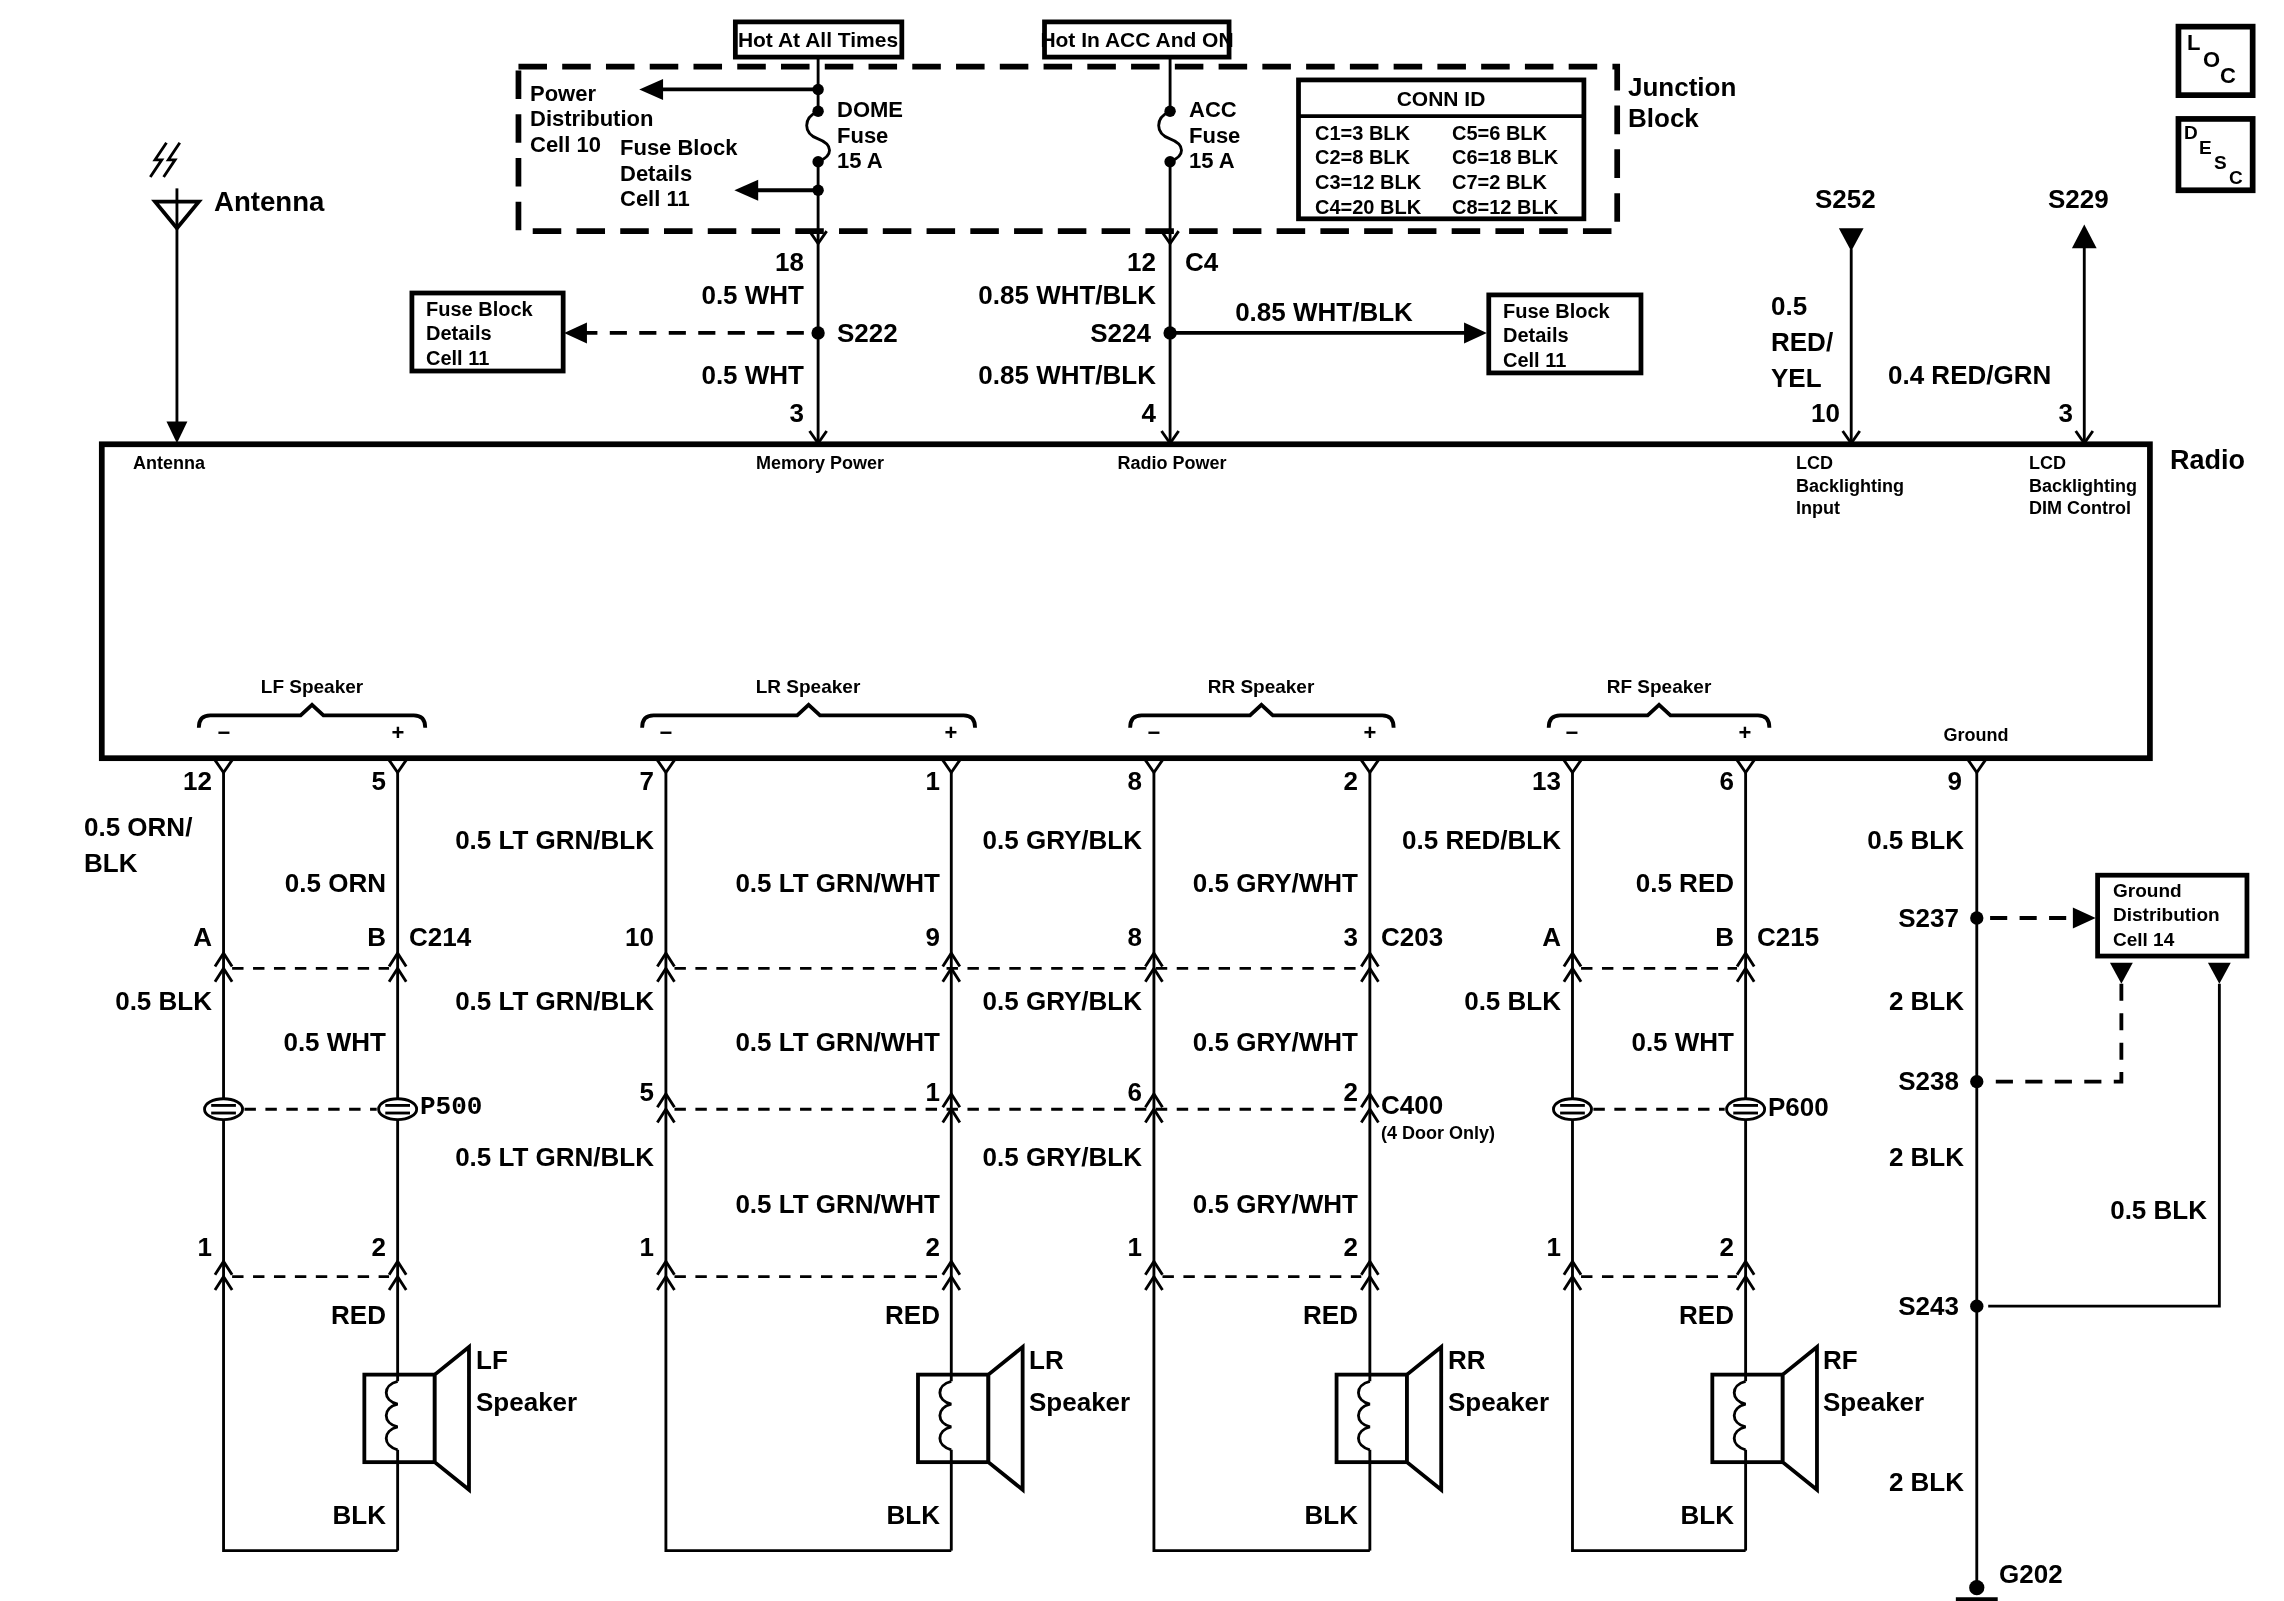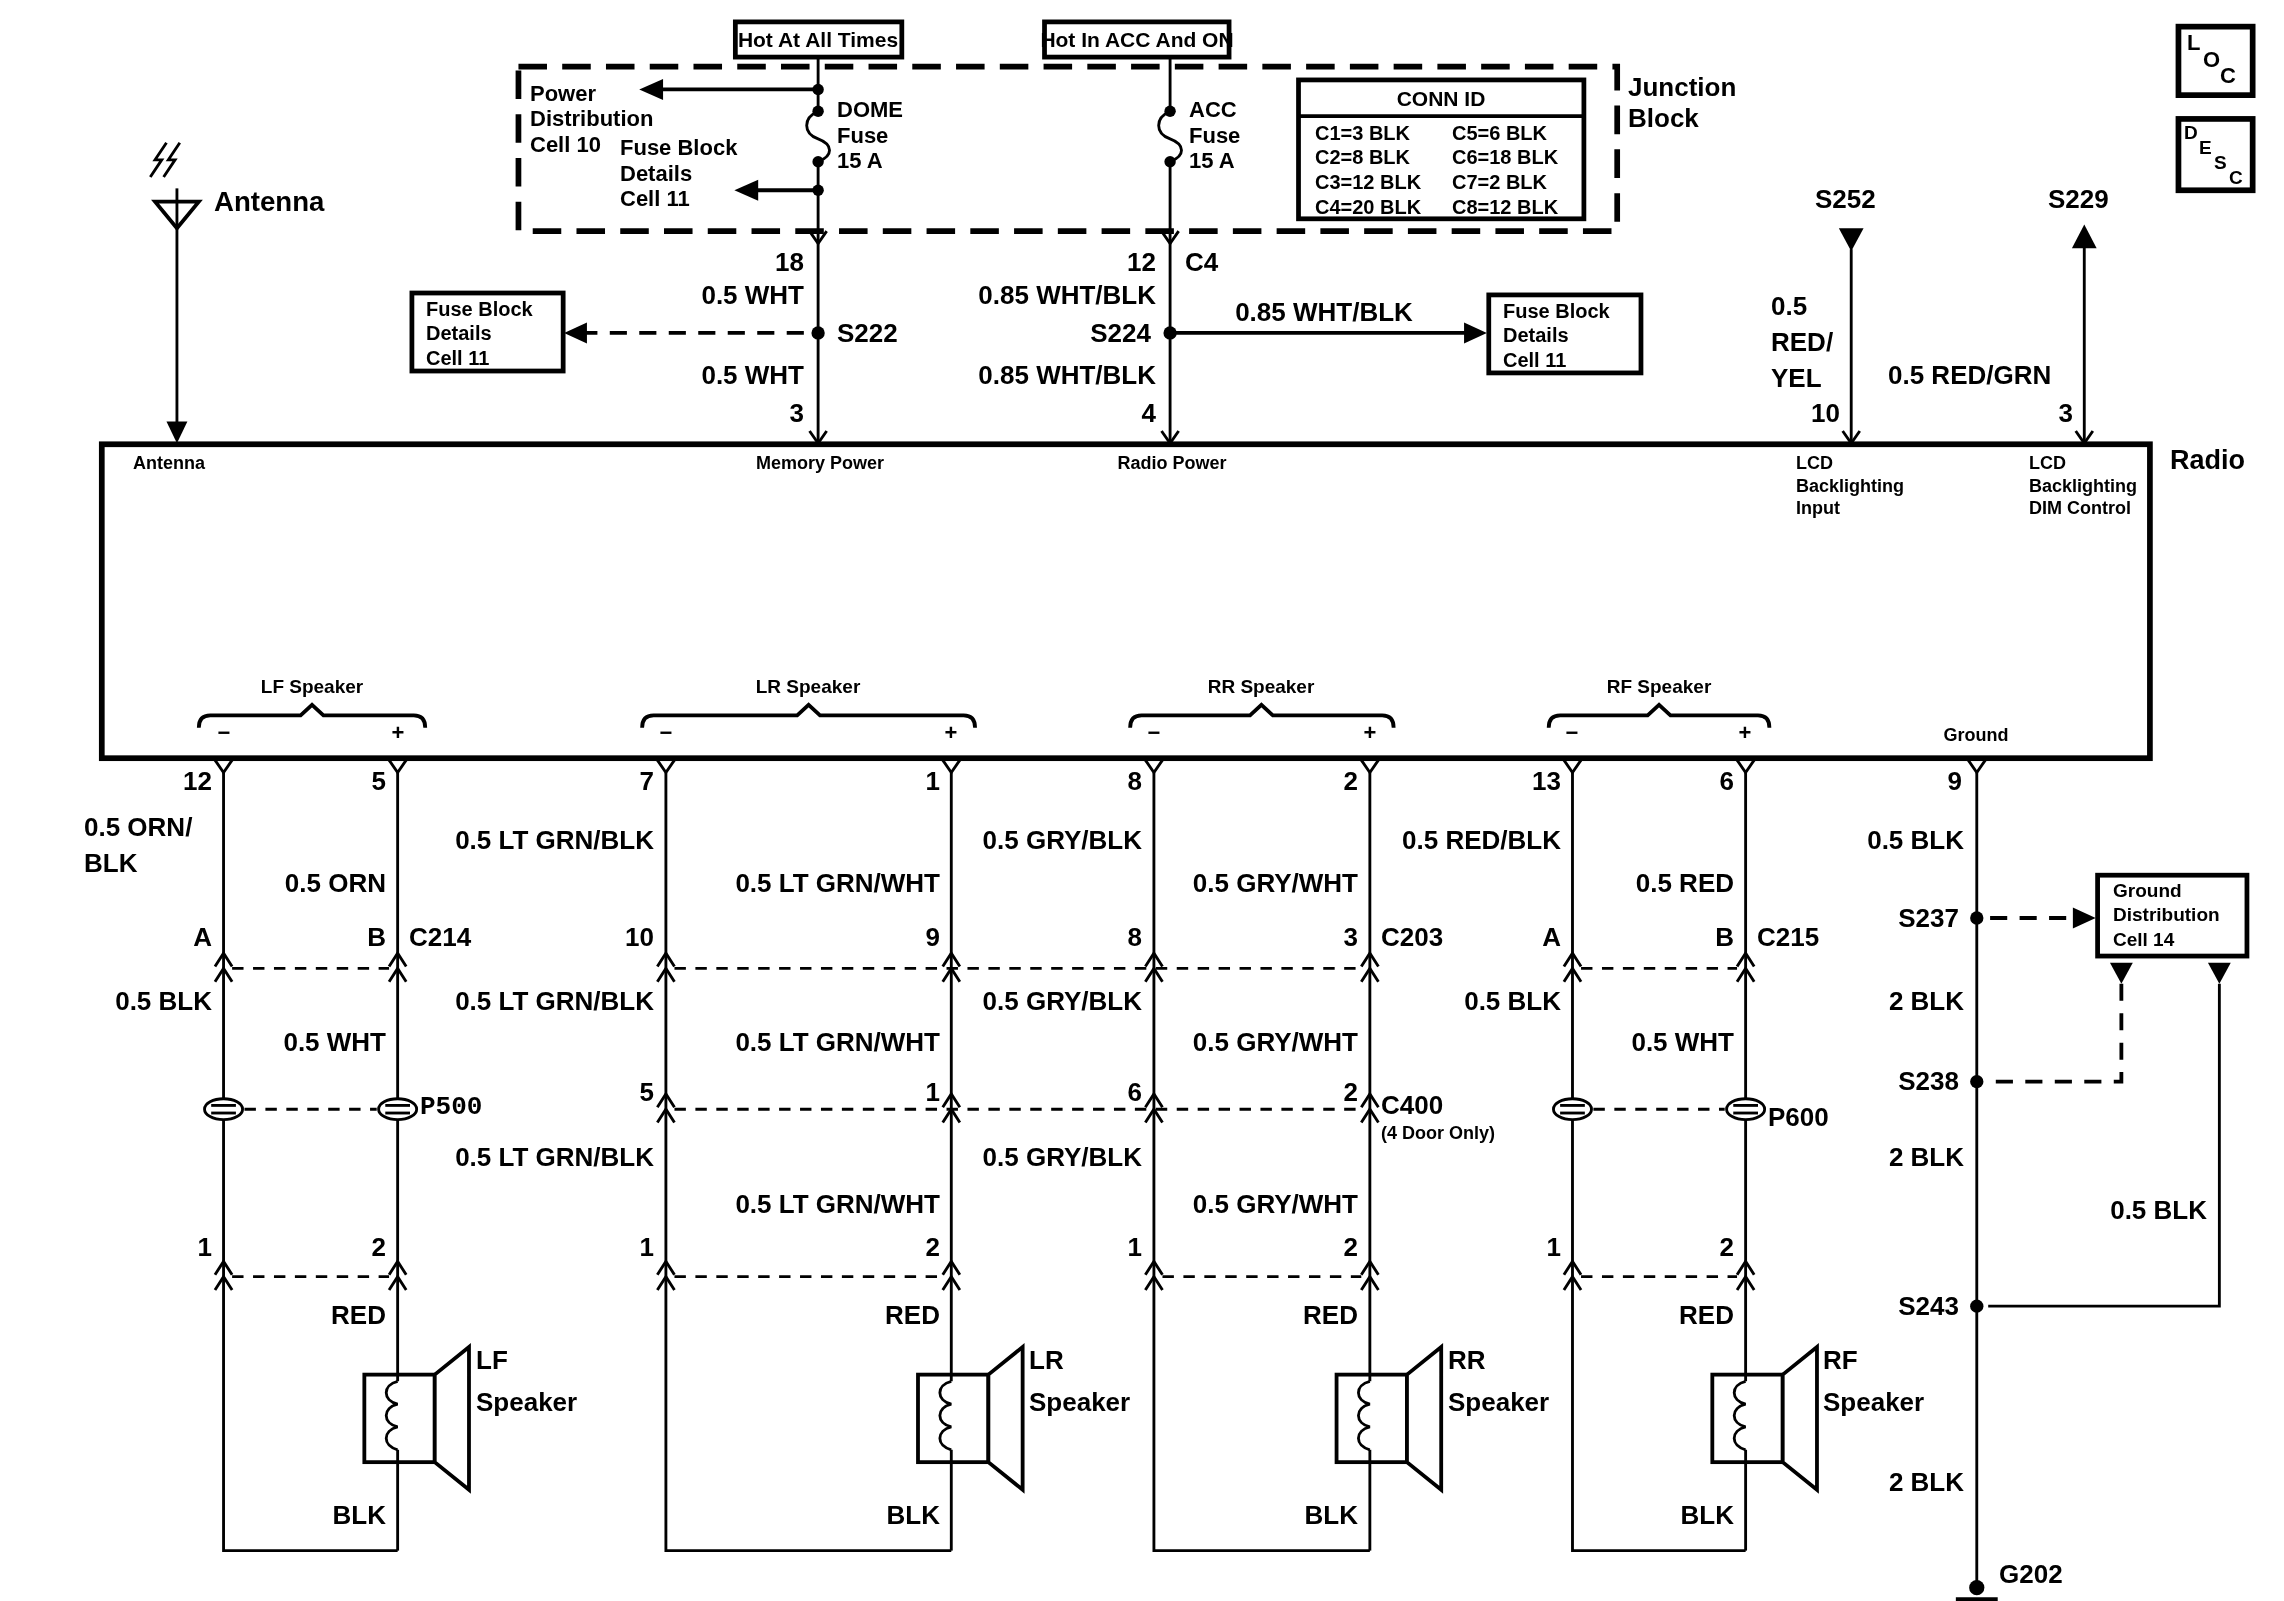--- a/index.html
+++ b/index.html
@@ -276,21 +276,21 @@
 <div class="lbl f21" style="left:1503px;top:350px;">Cell 11</div>
 <div class="lbl r" style="left:1156px;top:362px;">0.85 WHT/BLK</div>
 <div class="lbl r" style="left:1156px;top:400px;">4</div>
 
 <div class="lbl" style="left:1815px;top:186px;">S252</div>
 <div class="lbl" style="left:1771px;top:293px;">0.5</div>
 <div class="lbl" style="left:1771px;top:329px;">RED/</div>
 <div class="lbl" style="left:1771px;top:365px;">YEL</div>
 <div class="lbl r" style="left:1840px;top:400px;">10</div>
 <div class="lbl" style="left:2048px;top:186px;">S229</div>
-<div class="lbl" style="left:1888px;top:362px;">0.5 RED/GRN</div>
+<div class="lbl" style="left:1888px;top:362px;">0.4 RED/GRN</div>
 <div class="lbl r" style="left:2073px;top:400px;">3</div>
 
 <div class="lbl f29" style="left:214px;top:188px;">Antenna</div>
 
 <div class="lbl f19" style="left:133px;top:454px;">Antenna</div>
 <div class="lbl c f19" style="left:820px;top:454px;">Memory Power</div>
 <div class="lbl c f19" style="left:1172px;top:454px;">Radio Power</div>
 <div class="lbl f19" style="left:1796px;top:454px;">LCD</div>
 <div class="lbl f19" style="left:1796px;top:477px;">Backlighting</div>
 <div class="lbl f19" style="left:1796px;top:499px;">Input</div>
@@ -364,21 +364,21 @@
 <div class="lbl r" style="left:1734px;top:1029px;">0.5 WHT</div>
 <div class="lbl r" style="left:1964px;top:988px;">2 BLK</div>
 
 <div class="lbl" style="left:420px;top:1094px;font-family:Liberation Mono, monospace;">P500</div>
 <div class="lbl r" style="left:654px;top:1079px;">5</div>
 <div class="lbl r" style="left:940px;top:1079px;">1</div>
 <div class="lbl r" style="left:1142px;top:1079px;">6</div>
 <div class="lbl r" style="left:1358px;top:1079px;">2</div>
 <div class="lbl" style="left:1381px;top:1092px;">C400</div>
 <div class="lbl f19" style="left:1381px;top:1124px;">(4 Door Only)</div>
-<div class="lbl" style="left:1768px;top:1094px;margin-top:10px;">P600</div>
+<div class="lbl" style="left:1768px;top:1094px;">P600</div>
 <div class="lbl r" style="left:1959px;top:1068px;">S238</div>
 
 <div class="lbl r" style="left:654px;top:1144px;">0.5 LT GRN/BLK</div>
 <div class="lbl r" style="left:940px;top:1191px;">0.5 LT GRN/WHT</div>
 <div class="lbl r" style="left:1142px;top:1144px;">0.5 GRY/BLK</div>
 <div class="lbl r" style="left:1358px;top:1191px;">0.5 GRY/WHT</div>
 <div class="lbl r" style="left:1964px;top:1144px;">2 BLK</div>
 <div class="lbl r" style="left:2207px;top:1197px;">0.5 BLK</div>
 
 <div class="lbl r" style="left:212px;top:1234px;">1</div>

